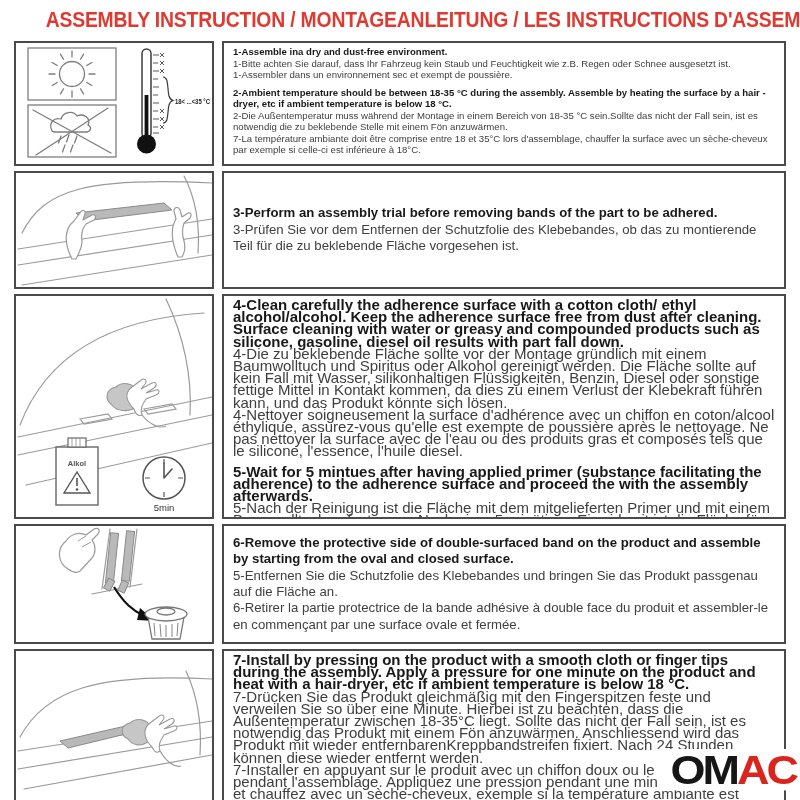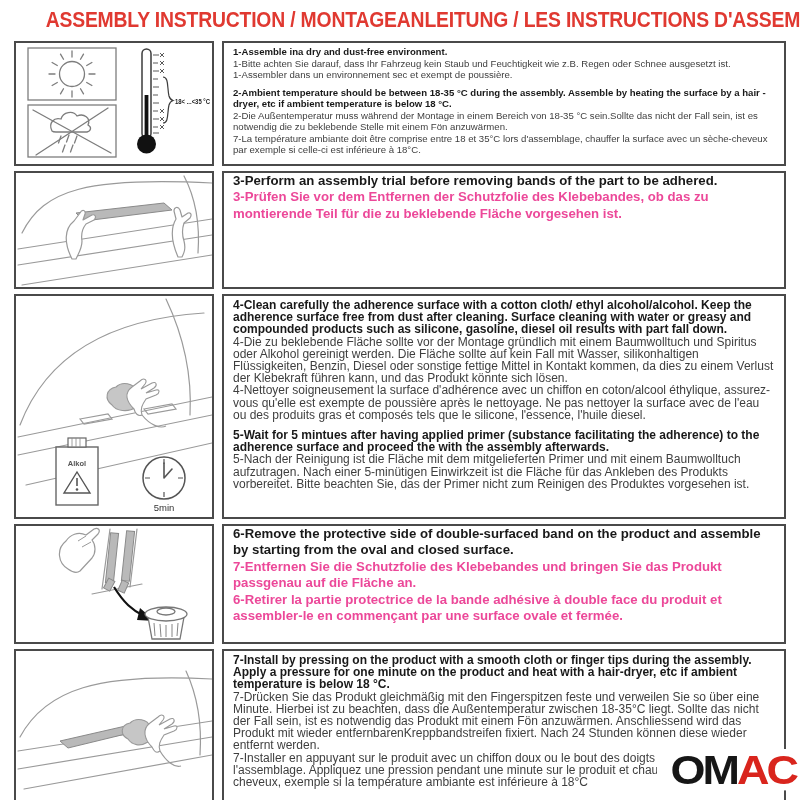--- a/index.html
+++ b/index.html
@@ -8,26 +8,26 @@
     font-family:"Liberation Sans", sans-serif;overflow:hidden;
     -webkit-font-smoothing:antialiased;
   }
   .title{width:800px;text-align:center;padding-top:8px;color:#e03931;white-space:nowrap;}
   .title-inner{display:inline-block;font-size:21.5px;font-weight:bold;transform:scaleX(0.9);transform-origin:center;letter-spacing:-0.2px;}
   .table{position:absolute;left:14px;top:41px;width:772px;display:flex;flex-direction:column;gap:5px;}
   .row{display:flex;gap:8px;}
   .cell{border:2px solid #4a4a4a;background:#fff;box-sizing:border-box;}
   .img-cell{flex:0 0 200px;display:flex;align-items:center;justify-content:center;overflow:hidden;}
   .txt-cell{flex:1;padding:3px 9px 0 9px;overflow:hidden;}
-  .txt-cell.center{display:flex;flex-direction:column;justify-content:flex-start;padding-top:0;}
+  .txt-cell.center{display:flex;flex-direction:column;justify-content:center;padding-top:0;}
   .h1{height:125px}.h2{height:118px}.h3{height:225px}.h4{height:120px}.h5{height:160px}
   p{margin:0;}
   .small p{font-size:9.6px;line-height:11.5px;color:#3e3e3e;}
-  .smallish p{font-size:12px;line-height:12.2px;color:#3e3e3e;}
-  .big p{font-size:13.2px;line-height:16.4px;color:#ec4899;font-weight:bold;}
+  .smallish p{font-size:15px;line-height:12.2px;color:#3e3e3e;}
+  .big p{font-size:13.2px;line-height:16.4px;color:#404040;}
   p.b{font-weight:bold;color:#191919;}
   .gap6{height:6px}.gap8{height:8px}
   .logo{position:absolute;top:749px;right:4px;background:#fff;padding-left:14px;line-height:1;
         font-size:45px;font-weight:bold;letter-spacing:-3px;transform:scaleY(0.92);transform-origin:top;}
   .logo .lb{color:#161616}.logo .lr{color:#d9251d}
   svg{display:block}
   svg text{font-family:"Liberation Sans", sans-serif;}
 </style>
 </head>
 <body>
@@ -159,21 +159,21 @@
         <g fill="#ffffff" stroke="#777777" stroke-width="1.3">
           <path d="M132,90 L136,112 L164,112 L168,90"></path>
           <ellipse cx="150" cy="87" rx="21" ry="7"></ellipse>
           <ellipse cx="150" cy="84.5" rx="9" ry="3.5"></ellipse>
           <path d="M138,96 L139,109 M144,97 L145,110 M150,98 L150,110 M156,97 L156,110 M162,96 L161,109" stroke-width="0.9"></path>
         </g>
       </svg>
     </div>
     <div class="cell txt-cell big center h4">
       <p class="b">6-Remove the protective side of double-surfaced band on the product and assemble by starting from the oval and closed surface.</p>
-      <p>7-Entfernen Sie die Schutzfolie des Klebebandes und bringen Sie das Produkt passgenau auf die Fläche an.</p>
+      <p>5-Entfernen Sie die Schutzfolie des Klebebandes und bringen Sie das Produkt passgenau auf die Fläche an.</p>
       <p>6-Retirer la partie protectrice de la bande adhésive à double face du produit et assembler-le en commençant par une surface ovale et fermée.</p>
     </div>
   </div>
 
   <div class="row">
     <div class="cell img-cell h5">
       <svg viewBox="0 0 196 124" width="196" height="124">
         <g fill="none" stroke="#9a9a9a" stroke-width="1.2" stroke-linecap="round">
           <path d="M4,70 C30,22 82,6 196,12"></path>
           <path d="M170,4 C182,30 186,58 184,88"></path>

